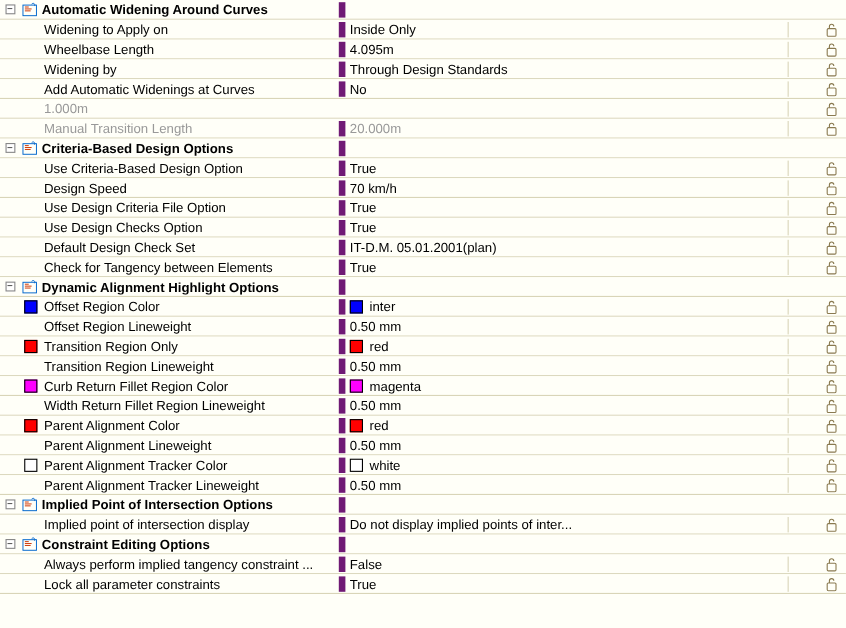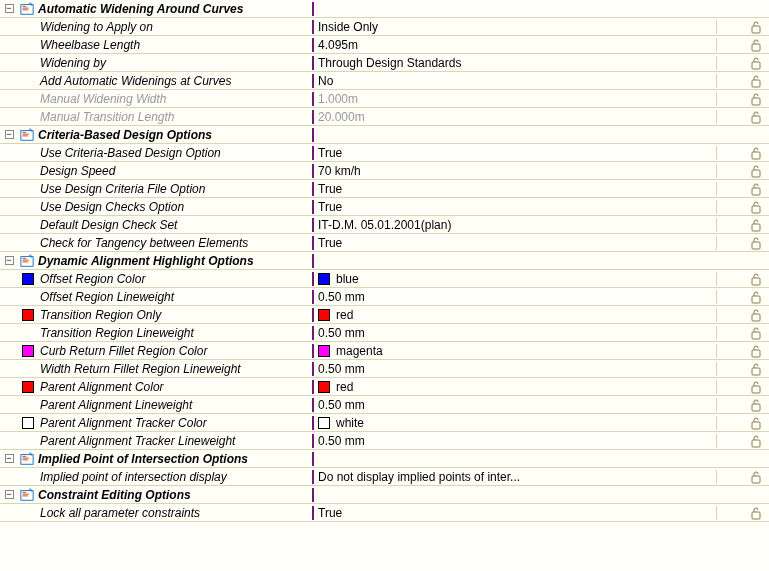--- a/index.html
+++ b/index.html
@@ -30,23 +30,22 @@
     align-items: center;
     justify-content: center;
     flex-shrink: 0;
   }
   .col-label {
     width: 278px;
     padding-left: 2px;
     white-space: nowrap;
     overflow: hidden;
     text-overflow: ellipsis;
-    border-right: 2px solid #701a75;
-    flex-shrink: 0;
-    font-style: italic;
+    border-right: 6px solid #701a75;
+    flex-shrink: 0;
   }
   .col-value {
     flex: 1;
     padding-left: 4px;
     white-space: nowrap;
     overflow: hidden;
     text-overflow: ellipsis;
     border-right: 1px solid #d9d5b8;
     display: flex;
     align-items: center;
@@ -168,21 +167,20 @@
       <div class="col-lock lock-icon">
         <svg viewBox="0 0 12 14">
           <rect x="2" y="6" width="8" height="7" rx="1" fill="none" stroke="#8a7a50" stroke-width="1"></rect>
           <path d="M4 6 V4 a2 2 0 0 1 4 0" fill="none" stroke="#8a7a50" stroke-width="1"></path>
         </svg>
       </div>
     </div>
     <div class="row child-row disabled">
       <div class="col-toggle"></div>
       <div class="col-icon"></div>
-      <div class="col-label">Manual Widening Width</div>
       <div class="col-value">
         <span>1.000m</span>
       </div>
       <div class="col-blank"></div>
       <div class="col-lock lock-icon">
         <svg viewBox="0 0 12 14">
           <rect x="2" y="6" width="8" height="7" rx="1" fill="none" stroke="#8a7a50" stroke-width="1"></rect>
           <path d="M4 6 V4 a2 2 0 0 1 4 0" fill="none" stroke="#8a7a50" stroke-width="1"></path>
         </svg>
       </div>
@@ -325,21 +323,21 @@
       <div class="col-lock"></div>
     </div>
     <div class="row child-row">
       <div class="col-toggle"></div>
       <div class="col-icon">
         <span class="swatch-sm" style="background:#0000ff"></span>
       </div>
       <div class="col-label">Offset Region Color</div>
       <div class="col-value">
         <span class="swatch" style="background:#0000ff"></span>
-        <span>blue</span>
+        <span>inter</span>
       </div>
       <div class="col-blank"></div>
       <div class="col-lock lock-icon">
         <svg viewBox="0 0 12 14">
           <rect x="2" y="6" width="8" height="7" rx="1" fill="none" stroke="#8a7a50" stroke-width="1"></rect>
           <path d="M4 6 V4 a2 2 0 0 1 4 0" fill="none" stroke="#8a7a50" stroke-width="1"></path>
         </svg>
       </div>
     </div>
     <div class="row child-row">
@@ -532,20 +530,35 @@
         </svg>
       </div>
       <div class="col-label">Constraint Editing Options</div>
       <div class="col-value"></div>
       <div class="col-blank"></div>
       <div class="col-lock"></div>
     </div>
     <div class="row child-row">
       <div class="col-toggle"></div>
       <div class="col-icon"></div>
+      <div class="col-label">Always perform implied tangency constraint ...</div>
+      <div class="col-value">
+        <span>False</span>
+      </div>
+      <div class="col-blank"></div>
+      <div class="col-lock lock-icon">
+        <svg viewBox="0 0 12 14">
+          <rect x="2" y="6" width="8" height="7" rx="1" fill="none" stroke="#8a7a50" stroke-width="1"></rect>
+          <path d="M4 6 V4 a2 2 0 0 1 4 0" fill="none" stroke="#8a7a50" stroke-width="1"></path>
+        </svg>
+      </div>
+    </div>
+    <div class="row child-row">
+      <div class="col-toggle"></div>
+      <div class="col-icon"></div>
       <div class="col-label">Lock all parameter constraints</div>
       <div class="col-value">
         <span>True</span>
       </div>
       <div class="col-blank"></div>
       <div class="col-lock lock-icon">
         <svg viewBox="0 0 12 14">
           <rect x="2" y="6" width="8" height="7" rx="1" fill="none" stroke="#8a7a50" stroke-width="1"></rect>
           <path d="M4 6 V4 a2 2 0 0 1 4 0" fill="none" stroke="#8a7a50" stroke-width="1"></path>
         </svg>

